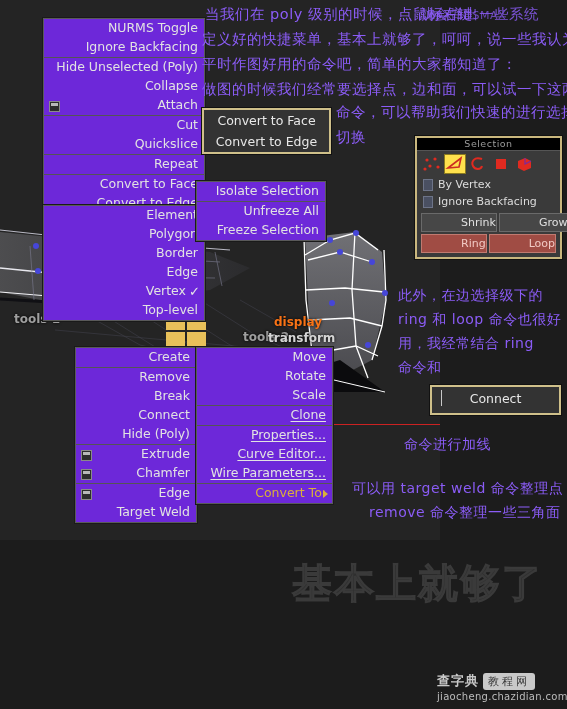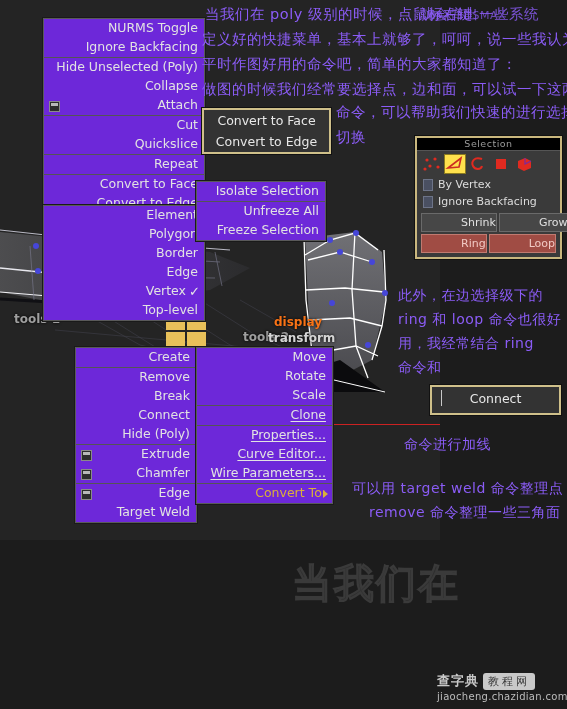--- a/index.html
+++ b/index.html
@@ -471,21 +471,21 @@
   <div class="cn small" style="left:398px;top:283px;">此外，在边选择级下的</div>
   <div class="cn small" style="left:398px;top:307px;">ring 和 loop 命令也很好</div>
   <div class="cn small" style="left:398px;top:331px;">用，我经常结合 ring</div>
   <div class="cn small" style="left:398px;top:355px;">命令和</div>
 
   <div class="cn small" style="left:404px;top:432px;">命令进行加线</div>
 
   <div class="cn small" style="left:352px;top:476px;">可以用 target weld 命令整理点</div>
   <div class="cn small" style="left:352px;top:500px;margin-left:17px;">remove 命令整理一些三角面</div>
 
-  <div id="watermark">当我们在</div>
+  <div id="watermark">基本上就够了</div>
 
   <div id="footer">
     <div class="row1">
       <span class="cz">查字典</span>
       <span class="jc">教程网</span>
     </div>
     <div class="url">jiaocheng.chazidian.com</div>
   </div>
 
 </div>

